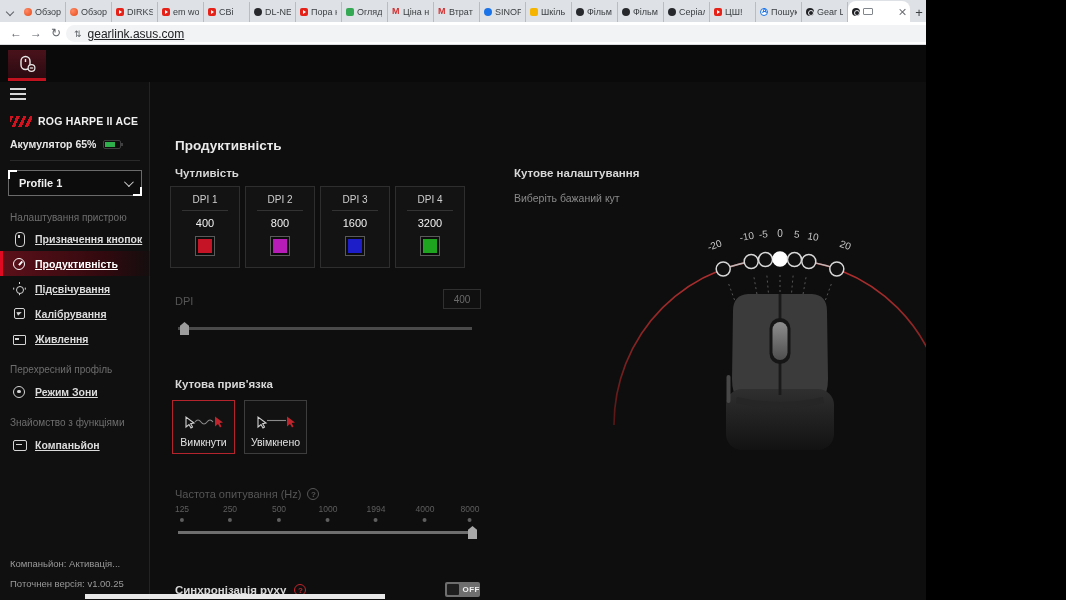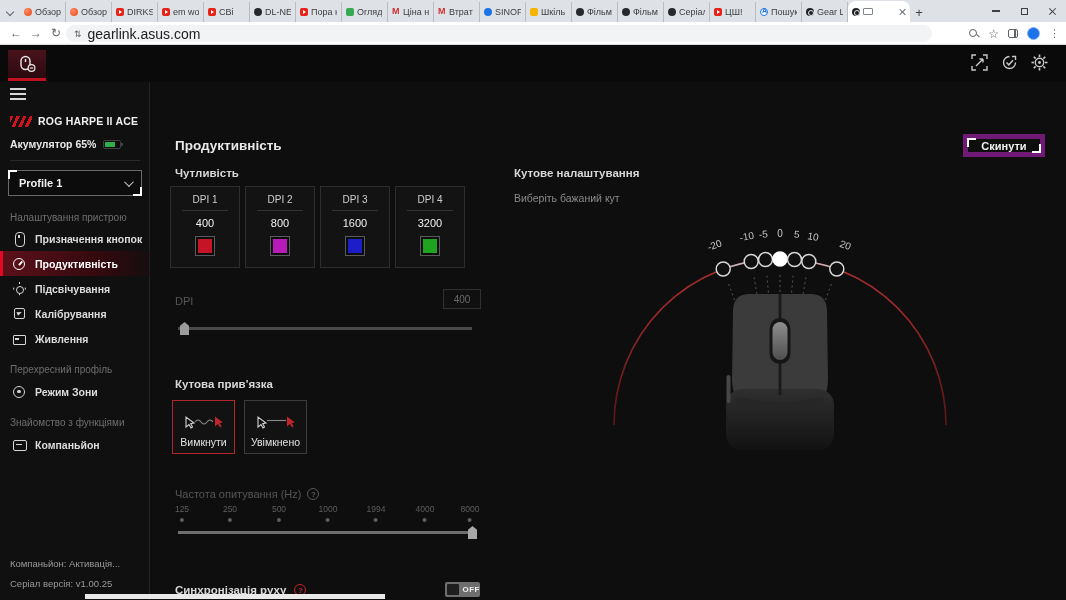--- a/index.html
+++ b/index.html
@@ -1,17 +1,17 @@
 <!DOCTYPE html>
 <html><head>
 <meta charset="utf-8">
 <style>
   * { margin:0; padding:0; box-sizing:border-box; }
   body { font-family:"Liberation Sans", sans-serif; background:#000; }
-  .screen { position:relative; width:1066px; height:600px; overflow:hidden; background:#f97316; }
+  .screen { position:relative; width:926px; height:600px; overflow:hidden; background:#f97316; }
 
   
   .tabstrip { position:absolute; left:0; top:0; width:1066px; height:22px; background:#dee1e6; display:flex; align-items:flex-end; }
   .tabsearch { width:20px; height:18px; display:flex; align-items:center; justify-content:center; }
   .caret { width:6px; height:6px; border-right:1.5px solid #5f6368; border-bottom:1.5px solid #5f6368; transform:rotate(45deg); margin-top:-3px; }
   .tabs { display:flex; height:22px; align-items:flex-end; }
   .tab { width:46px; height:20px; display:flex; align-items:center; gap:3px; padding:0 4px; border-right:1px solid #b9bdc2; overflow:hidden; }
   .tab .tlabel { font-size:9px; color:#3c4043; white-space:nowrap; overflow:hidden; }
   .fav { width:8px; height:8px; flex:none; border-radius:2px; position:relative; }
   .fav.swirl { border-radius:50%; background:radial-gradient(circle at 35% 35%, #ff8a65, #e64a19); }
@@ -38,21 +38,21 @@
   .ic-min { width:8px; height:1.2px; background:#3c4043; }
   .ic-max { width:7px; height:7px; border:1.2px solid #3c4043; }
   .ic-close { position:relative; width:8px; height:8px; }
   .ic-close::before, .ic-close::after { content:""; position:absolute; left:3.5px; top:0; width:1.2px; height:9px; background:#3c4043; }
   .ic-close::before { transform:rotate(45deg); } .ic-close::after { transform:rotate(-45deg); }
 
   .navbar { position:absolute; left:0; top:22px; width:1066px; height:23px; background:#ffffff; border-bottom:1px solid #dadce0; display:flex; align-items:center; }
   .navic { color:#5f6368; font-size:12px; width:20px; text-align:center; }
   .omnibox { position:absolute; left:66px; top:3px; width:866px; height:17px; background:#f1f3f4; border-radius:9px; display:flex; align-items:center; padding:0 8px; gap:6px; }
   .siteic { color:#5f6368; font-size:9px; }
-  .urltext { font-size:14px; color:#202124; }
+  .urltext { font-size:12px; color:#202124;text-decoration:underline; }
   .nav-right { position:absolute; right:6px; top:2px; height:19px; display:flex; align-items:center; gap:9px; }
   .mag { position:relative; width:10px; height:10px; }
   .mag::before { content:""; position:absolute; left:0; top:0; width:6px; height:6px; border:1.3px solid #5f6368; border-radius:50%; }
   .mag::after { content:""; position:absolute; left:6.5px; top:6.5px; width:3.5px; height:1.3px; background:#5f6368; transform:rotate(45deg); }
   .starc { color:#5f6368; font-size:12px; }
   .panelic { width:10px; height:9px; border:1.2px solid #5f6368; border-radius:2px; position:relative; }
   .panelic::after { content:""; position:absolute; right:1px; top:0; width:2.5px; height:100%; background:#5f6368; }
   .profilec { width:13px; height:13px; border-radius:50%; background:#1a73e8; border:1.5px solid #8ab4f8; }
   .dots3 { color:#5f6368; font-size:11px; letter-spacing:0; }
 
@@ -78,21 +78,21 @@
   .sidediv { position:absolute; left:10px; top:78px; width:130px; height:1px; background:#2a2a2a; }
   .profilebox { position:absolute; left:8px; top:88px; width:134px; height:26px; border:1px solid #6a6a6a; background:#0c0c0c; display:flex; align-items:center; padding:0 10px; }
   .cornerbox { position:relative; }
   .cornerbox::before { content:""; position:absolute; left:-1px; top:-1px; width:7px; height:7px; border-left:2px solid #fff; border-top:2px solid #fff; }
   .cornerbox::after { content:""; position:absolute; right:-1px; bottom:-1px; width:7px; height:7px; border-right:2px solid #fff; border-bottom:2px solid #fff; }
   .profilename { font-size:11px; font-weight:bold; color:#f0f0f0; }
   .chevdown { margin-left:auto; width:7px; height:7px; border-right:1.5px solid #cfcfcf; border-bottom:1.5px solid #cfcfcf; transform:rotate(45deg) translateY(-2px); }
   .sectionlbl { position:absolute; left:10px; font-size:10px; color:#6e6e6e; }
   .menu { position:absolute; left:0; width:150px; }
   .mitem { height:25px; display:flex; align-items:center; gap:9px; padding-left:12px; cursor:default; }
-  .mitem .mlabel { font-size:10.5px; font-weight:bold; color:#dcdcdc; white-space:nowrap; }
+  .mitem .mlabel { font-size:10.5px; font-weight:bold; color:#dcdcdc; white-space:nowrap;text-decoration:underline; }
   .mitem.active { background:linear-gradient(90deg,#5c1019,#30090e 70%,rgba(30,9,11,.3)); border-left:3px solid #e00b22; padding-left:9px; }
   .mitem.active .mlabel { color:#ffffff; }
   .sic { width:14px; height:14px; position:relative; flex:none; }
   .ic-mouse::before { content:""; position:absolute; left:3px; top:0.5px; width:8px; height:12.5px; border:1.3px solid #d5d5d5; border-radius:4px; }
   .ic-mouse::after { content:""; position:absolute; left:6.4px; top:3px; width:1.4px; height:3.5px; background:#d5d5d5; }
   .ic-speed::before { content:""; position:absolute; inset:1px; border:1.4px solid #fff; border-radius:50%; }
   .ic-speed::after { content:""; position:absolute; left:6.4px; top:3.5px; width:1.6px; height:5px; background:#fff; transform:rotate(42deg); transform-origin:bottom center; }
   .ic-light::before { content:""; position:absolute; left:4px; top:4px; width:6px; height:6px; border:1.4px solid #d5d5d5; border-radius:50%; }
   .ic-light::after { content:""; position:absolute; left:6.5px; top:0; width:1.3px; height:2.8px; background:#d5d5d5;
      box-shadow:0 11.2px #d5d5d5, -5.8px 5.6px #d5d5d5, 5.8px 5.6px #d5d5d5; }
@@ -389,21 +389,21 @@
         </div>
       <div class="sectionlbl" style="top:335px">Знайомство з функціями</div>
       <div class="menu" style="top:350px">
 
           <div class="mitem">
             <span class="sic ic-comp"></span>
             <span class="mlabel">Компаньйон</span>
           </div>
         </div>
       <div class="sidefoot" style="top:476px">Компаньйон: Активація...</div>
-      <div class="sidefoot" style="top:496px">Серіал версія: v1.00.25</div>
+      <div class="sidefoot" style="top:496px">Поточнен версія: v1.00.25</div>
     </div>
 
     <div class="main">
       <div class="resetbtn cornerbox">Скинути</div>
       <div class="ptitle">Продуктивність</div>
       <div class="subt sens-title">Чутливість</div>
 
       <div class="cards">
 
           <div class="card">

